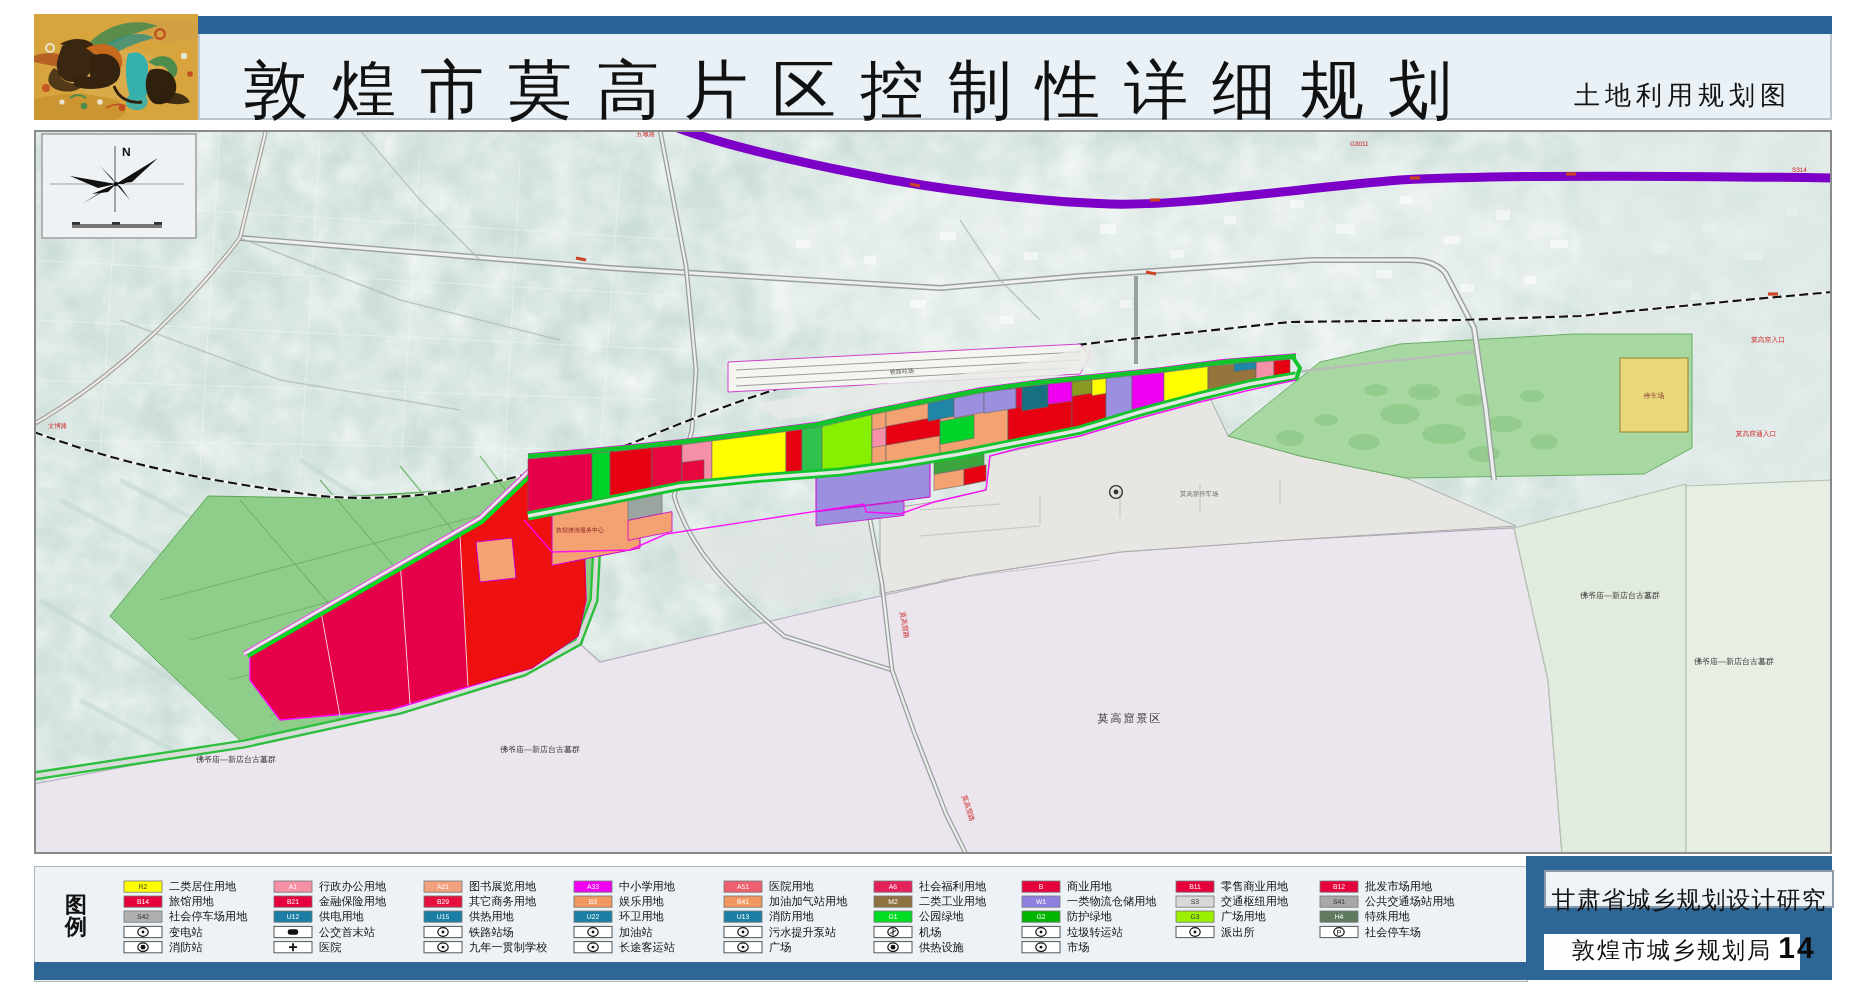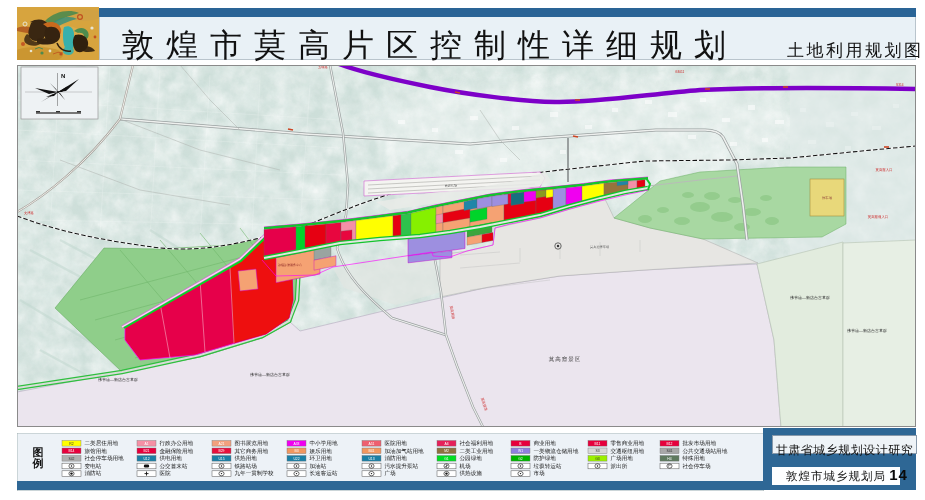--- a/index.html
+++ b/index.html
@@ -42,21 +42,21 @@
 <path d="M18,42 q4,-3 8,0" stroke="#4e8a4e" stroke-width="1" fill="none"></path>
 <path d="M36,47 q5,-3 10,-1" stroke="#c05020" stroke-width="0.8" fill="none"></path>
 </svg>
 
 <div class="abs" style="left:99px;top:8px;width:817px;height:52px;background:#e9f1f6;border:1px solid #b9c4cc;"></div>
 
 <div class="abs" style="left:99px;top:8px;width:817px;height:9px;background:#2a6496;"></div>
 
 <div class="abs" style="left:122px;top:24px;width:560px;font-size:32px;font-weight:normal;color:#111;letter-spacing:12px;white-space:nowrap;">敦煌市莫高片区控制性详细规划</div>
 
-<div class="abs" style="left:787px;top:39px;font-size:17px;color:#111;letter-spacing:2.5px;">土地利用规划图</div>
+<div class="abs" style="left:787px;top:39px;font-size:13px;color:#111;letter-spacing:2.5px;">土地利用规划图</div>
 
 <svg width="899" height="362" viewBox="17 65 899 362" style="position:absolute;left:17px;top:65px" xmlns="http://www.w3.org/2000/svg">
 <defs>
 <clipPath id="mapclip">
         <rect x="17" y="65" width="899" height="362"></rect>
       </clipPath>
 <filter id="blur8" x="-30%" y="-30%" width="160%" height="160%">
   <feGaussianBlur stdDeviation="9"></feGaussianBlur>
 </filter>
 <filter id="tex" x="0%" y="0%" width="100%" height="100%">

